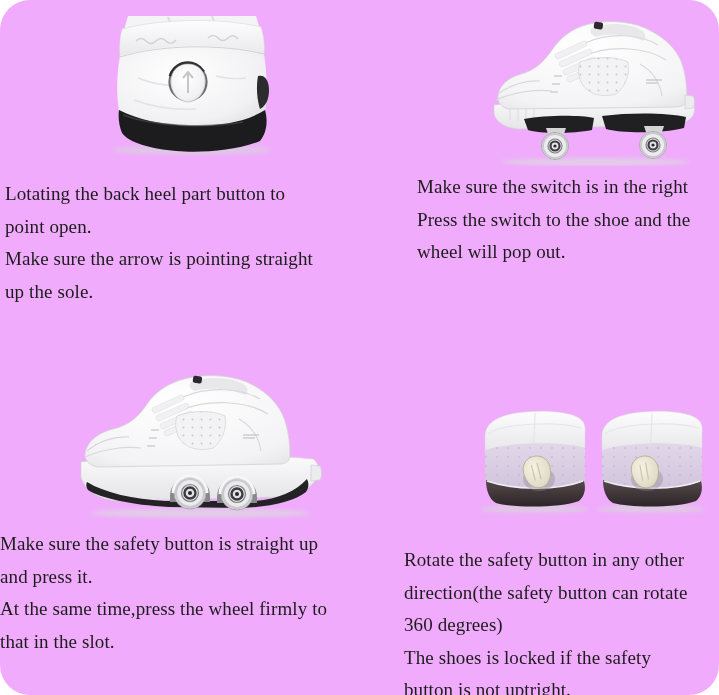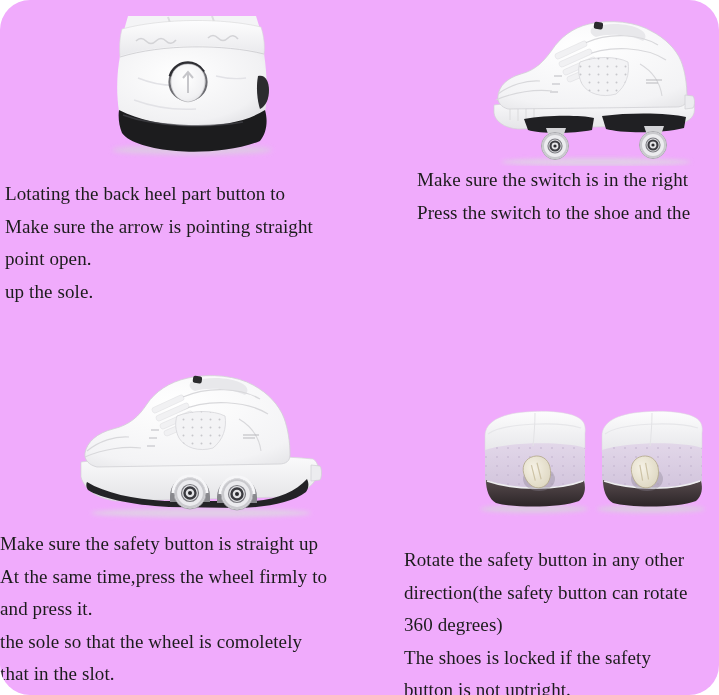--- a/index.html
+++ b/index.html
@@ -11,21 +11,21 @@
   }
   .fig{position:absolute;}
   .fig svg{display:block;width:100%;height:100%;}
   .txt{position:absolute;font-size:19px;line-height:32.6px;letter-spacing:0.1px;}
   .txt .line{white-space:nowrap;}
   .fig1{left:68px;top:0;width:168px;height:142px;}
   .fig2{left:448px;top:0;width:212px;height:150px;}
   .fig3{left:33px;top:353px;width:252px;height:152px;}
   .fig4{left:437px;top:389px;width:230px;height:112px;}
   .txt1{left:5px;top:178px;}
-  .txt2{left:417px;top:164px;}
+  .txt2{left:417px;top:171px;}
   .txt3{left:0;top:528px;}
   .txt4{left:404px;top:544px;}
 </style>
 </head>
 <body>
 
 <div class="canvas">
 
   <figure class="fig fig1">
     <svg viewBox="0 0 168 142">
@@ -230,35 +230,35 @@
             <path d="M0,-15 C8,-15 13.5,-9 13.5,-1 C13.5,9 8,17 0,17 C-8,17 -13.5,9 -13.5,-1 C-13.5,-9 -8,-15 0,-15 Z" fill="url(#d4)" stroke="#b5ab8e" stroke-width="0.8"></path>
             <path d="M-4,-7 L-4,9 M2,-8 L2,9" stroke="#cdc3a6" stroke-width="1.2" fill="none"></path>
           </g>
         </g>
       </g>
     </svg>
   </figure>
 
   <div class="txt txt1">
     <div class="line">Lotating the back heel part button to</div>
+    <div class="line">point open.</div>
     <div class="line">Make sure the arrow is pointing straight</div>
-    <div class="line">point open.</div>
     <div class="line">up the sole.</div>
   </div>
 
   <div class="txt txt2">
     <div class="line">Make sure the switch is in the right</div>
     <div class="line">Press the switch to the shoe and the</div>
+    <div class="line">wheel will pop out.</div>
   </div>
 
   <div class="txt txt3">
     <div class="line">Make sure the safety button is straight up</div>
+    <div class="line">and press it.</div>
     <div class="line">At the same time,press the wheel firmly to</div>
-    <div class="line">and press it.</div>
-    <div class="line">the sole so that the wheel is comoletely</div>
     <div class="line">that in the slot.</div>
   </div>
 
   <div class="txt txt4">
     <div class="line">Rotate the safety button in any other</div>
     <div class="line">direction(the safety button can rotate</div>
     <div class="line">360 degrees)</div>
     <div class="line">The shoes is locked if the safety</div>
     <div class="line">button is not uptright.</div>
   </div>

